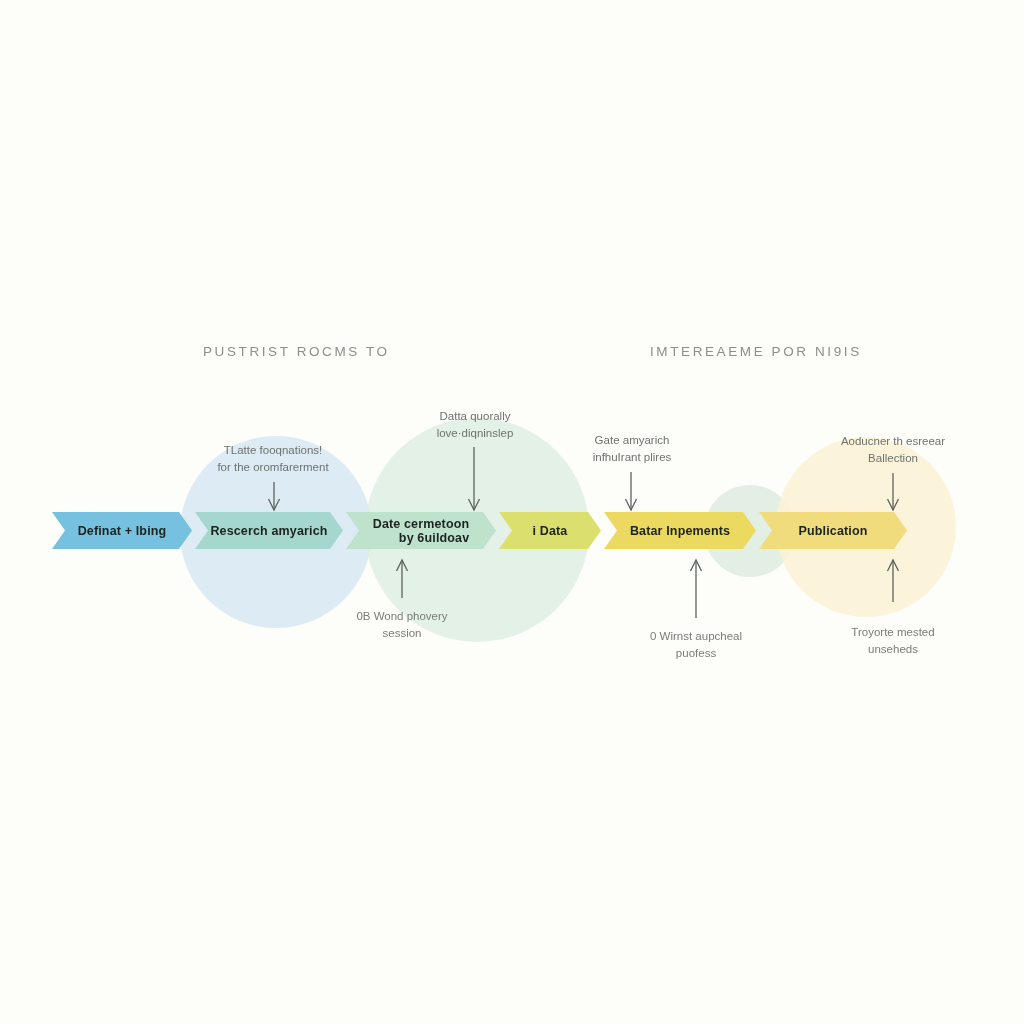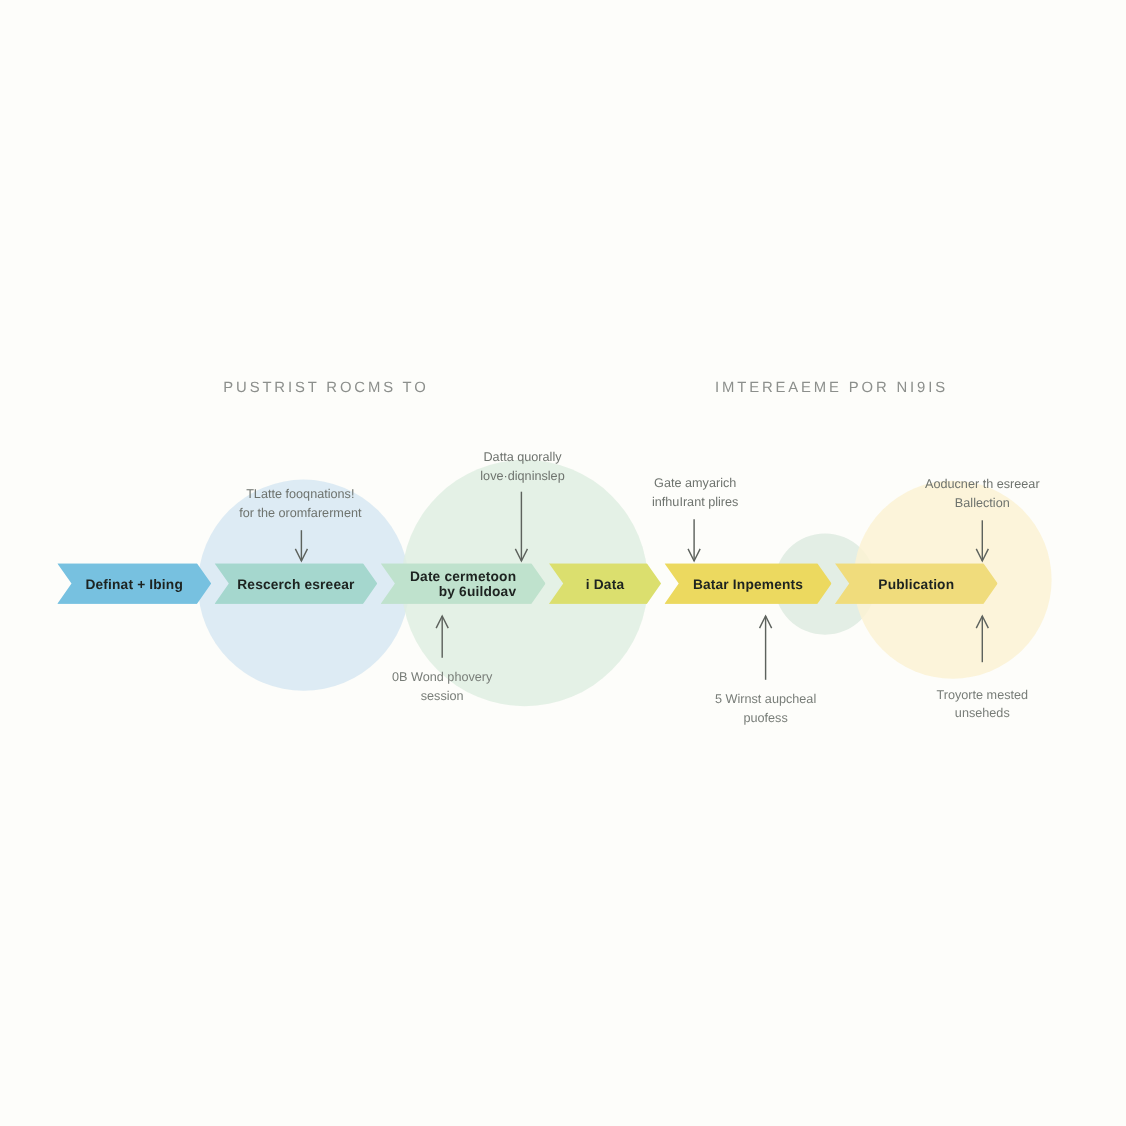--- a/index.html
+++ b/index.html
@@ -112,21 +112,21 @@
         <line x1="893" x2="893" y1="560" y2="602" stroke="#5d625d" stroke-width="1.3"></line>
         <polyline points="887.5,571 893,560 898.5,571" fill="none" stroke="#5d625d" stroke-width="1.3"></polyline>
       </g>
     </svg>
 
   <div id="pipeline">
       <div class="chev" style="width: 140px; flex: 0 0 140px; background: rgb(119, 193, 224); clip-path: polygon(0% 0%, 90.714% 0%, 100% 50%, 90.714% 100%, 0% 100%, 9.286% 50%);">
         <div class="lbl">Definat + Ibing</div>
       </div>
       <div class="chev" style="width: 148px; flex: 0 0 148px; background: rgb(165, 215, 206); clip-path: polygon(0% 0%, 91.216% 0%, 100% 50%, 91.216% 100%, 0% 100%, 8.784% 50%);">
-        <div class="lbl">Rescerch esreear</div>
+        <div class="lbl">Rescerch amyarich</div>
       </div>
       <div class="chev" style="width: 150px; flex: 0 0 150px; background: rgb(191, 226, 205); clip-path: polygon(0% 0%, 91.333% 0%, 100% 50%, 91.333% 100%, 0% 100%, 8.667% 50%);">
         <div class="lbl">Date cermetoon
 by 6uildoav</div>
       </div>
       <div class="chev" style="width: 102px; flex: 0 0 102px; background: rgb(219, 223, 110); clip-path: polygon(0% 0%, 87.255% 0%, 100% 50%, 87.255% 100%, 0% 100%, 12.745% 50%);">
         <div class="lbl">i Data</div>
       </div>
       <div class="chev" style="width: 152px; flex: 0 0 152px; background: rgb(236, 217, 95); clip-path: polygon(0% 0%, 91.447% 0%, 100% 50%, 91.447% 100%, 0% 100%, 8.553% 50%);">
         <div class="lbl">Batar Inpements</div>
@@ -140,19 +140,19 @@
       <div class="anno above" style="left: 188px; top: 442px;">TLatte fooqnations!
 for the oromfarerment</div>
       <div class="anno above" style="left: 390px; top: 408px;">Datta quorally
 love·diqninslep</div>
       <div class="anno above" style="left: 547px; top: 432px;">Gate amyarich
 infhuIrant plires</div>
       <div class="anno above" style="left: 808px; top: 433px;">Aoducner th esreear
 Ballection</div>
       <div class="anno below" style="left: 317px; top: 608px;">0B Wond phovery
 session</div>
-      <div class="anno below" style="left: 611px; top: 628px;">5 Wirnst aupcheal
+      <div class="anno below" style="left: 611px; top: 628px;">0 Wirnst aupcheal
 puofess</div>
       <div class="anno below" style="left: 808px; top: 624px;">Troyorte mested
 unseheds</div>
     </div>
 
 </div>
 
 </body></html>

